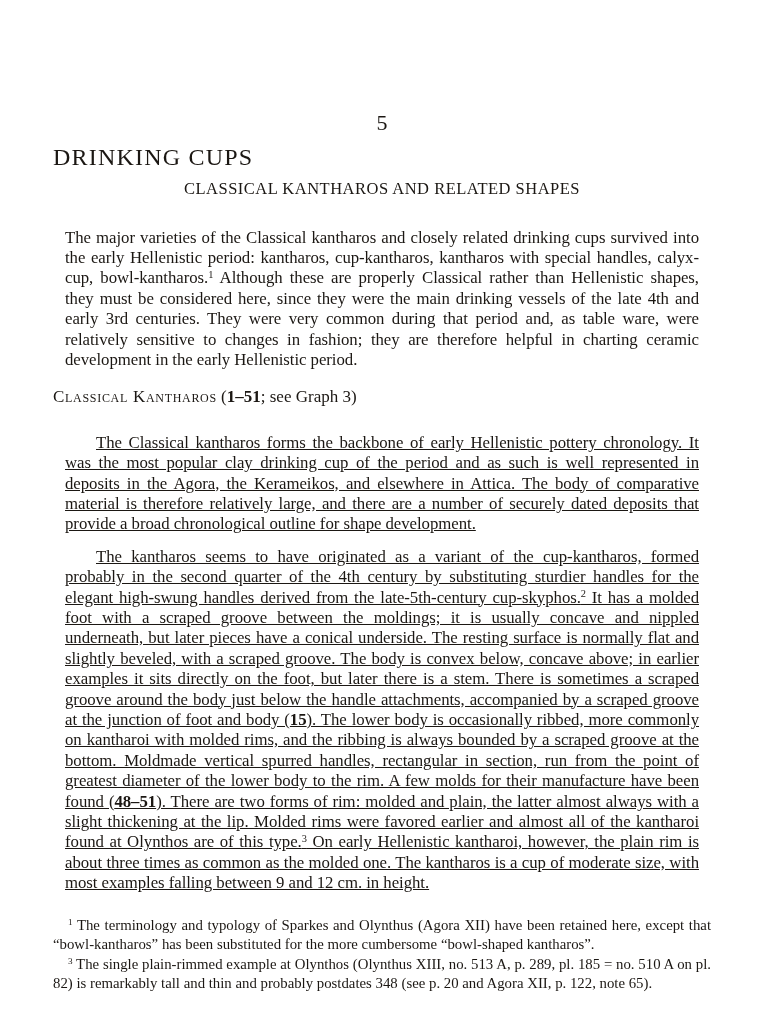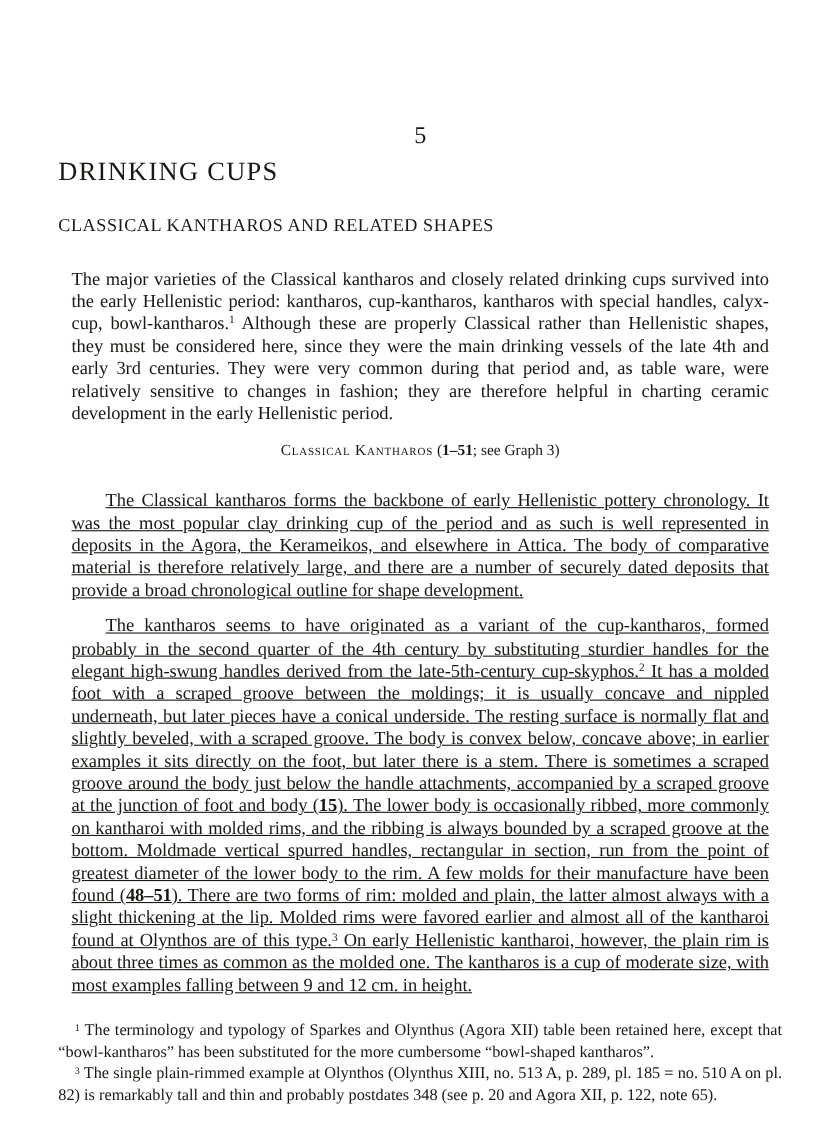--- a/index.html
+++ b/index.html
@@ -27,41 +27,41 @@
     margin:0;
   }
   .title{
     font-size:24px;
     font-weight:400;
     letter-spacing:1.2px;
     margin:11px 0 0 0;
     line-height:1;
   }
   .subtitle{
+    text-align:center;
     font-size:16.5px;
     font-weight:400;
     letter-spacing:0.5px;
-    margin:28px 0 0 0;
+    margin:12px 0 0 0;
     line-height:1;
   }
   p.body{
     font-size:16.8px;
     line-height:20.4px;
     text-align:justify;
     margin:12px;
     letter-spacing:-0.05px;
   }
   p.body.first{ margin-top:30px; }
   p.body.indent{ text-indent:31px;text-decoration:underline; }
   .section-heading{
-    font-size:14px;
+    font-size:17px;
     font-weight:400;
     margin:17px 0 25px 0;
     line-height:1.2;
-    text-align:center;
   }
   .s-plain{}
   .s-bold{font-weight:700;}
   .s-italic{}
   .s-sup{
     font-size:62%;
     position:relative;
     top:-0.5em;
     line-height:0;
   }
@@ -92,18 +92,18 @@
 
     <p class="body first"><span class="s-plain">The major varieties of the Classical kantharos and closely related drinking cups survived into the early Hellenistic period: kantharos, cup-kantharos, kantharos with special handles, calyx-cup, bowl-kantharos.</span><span class="s-sup">1</span><span class="s-plain"> Although these are properly Classical rather than Hellenistic shapes, they must be considered here, since they were the main drinking vessels of the late 4th and early 3rd centuries. They were very common during that period and, as table ware, were relatively sensitive to changes in fashion; they are therefore helpful in charting ceramic development in the early Hellenistic period.</span></p>
 
     <h3 class="section-heading"><span class="s-smallcaps">Classical Kantharos</span><span class="s-plain"> (</span><span class="s-bold">1–51</span><span class="s-plain">; see Graph 3)</span></h3>
 
     <p class="body indent"><span class="s-plain">The Classical kantharos forms the backbone of early Hellenistic pottery chronology. It was the most popular clay drinking cup of the period and as such is well represented in deposits in the Agora, the Kerameikos, and elsewhere in Attica. The body of comparative material is therefore relatively large, and there are a number of securely dated deposits that provide a broad chronological outline for shape development.</span></p>
 
     <p class="body indent"><span class="s-plain">The kantharos seems to have originated as a variant of the cup-kantharos, formed probably in the second quarter of the 4th century by substituting sturdier handles for the elegant high-swung handles derived from the late-5th-century cup-skyphos.</span><span class="s-sup">2</span><span class="s-plain"> It has a molded foot with a scraped groove between the moldings; it is usually concave and nippled underneath, but later pieces have a conical underside. The resting surface is normally flat and slightly beveled, with a scraped groove. The body is convex below, concave above; in earlier examples it sits directly on the foot, but later there is a stem. There is sometimes a scraped groove around the body just below the handle attachments, accompanied by a scraped groove at the junction of foot and body (</span><span class="s-bold">15</span><span class="s-plain">). The lower body is occasionally ribbed, more commonly on kantharoi with molded rims, and the ribbing is always bounded by a scraped groove at the bottom. Moldmade vertical spurred handles, rectangular in section, run from the point of greatest diameter of the lower body to the rim. A few molds for their manufacture have been found (</span><span class="s-bold">48–51</span><span class="s-plain">). There are two forms of rim: molded and plain, the latter almost always with a slight thickening at the lip. Molded rims were favored earlier and almost all of the kantharoi found at Olynthos are of this type.</span><span class="s-sup">3</span><span class="s-plain"> On early Hellenistic kantharoi, however, the plain rim is about three times as common as the molded one. The kantharos is a cup of moderate size, with most examples falling between 9 and 12 cm. in height.</span></p>
 
     <div class="footnotes">
-      <p class="footnote"><span class="s-sup">1</span><span class="s-plain"> The terminology and typology of Sparkes and Olynthus (</span><span class="s-italic">Agora</span><span class="s-plain"> XII) table been retained here, except that “bowl-kantharos” has been substituted for the more cumbersome “bowl-shaped kantharos”.</span></p>
+      <p class="footnote"><span class="s-sup">1</span><span class="s-plain"> The terminology and typology of Sparkes and Olynthus (</span><span class="s-italic">Agora</span><span class="s-plain"> XII) have been retained here, except that “bowl-kantharos” has been substituted for the more cumbersome “bowl-shaped kantharos”.</span></p>
       <p class="footnote"><span class="s-sup">3</span><span class="s-plain"> The single plain-rimmed example at Olynthos (</span><span class="s-italic">Olynthus</span><span class="s-plain"> XIII, no. 513 A, p. 289, pl. 185 = no. 510 A on pl. 82) is remarkably tall and thin and probably postdates 348 (see p. 20 and </span><span class="s-italic">Agora</span><span class="s-plain"> XII, p. 122, note 65).</span></p>
     </div>
 
   </div>
 </div>
 
 </body></html>

